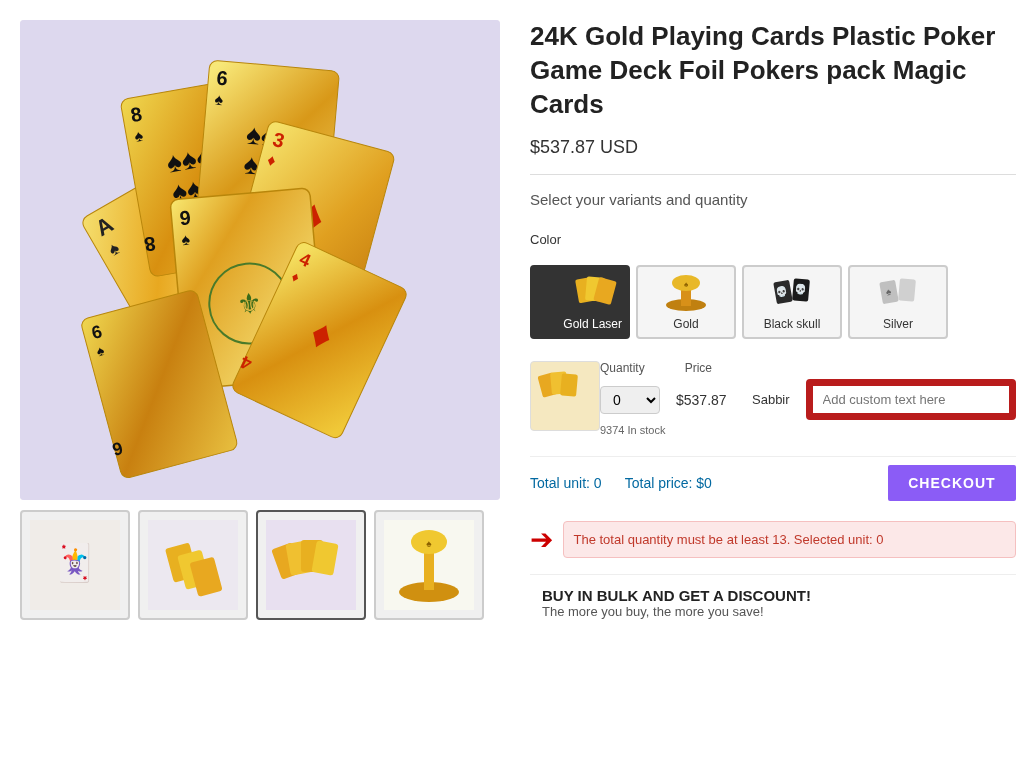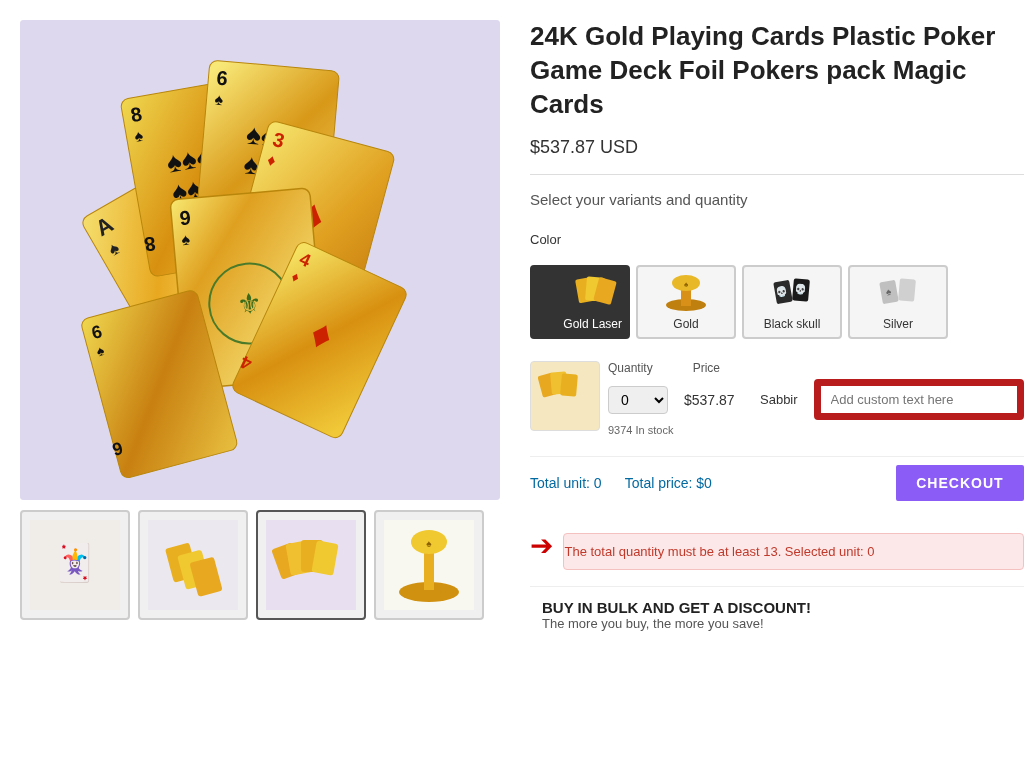--- a/index.html
+++ b/index.html
@@ -146,21 +146,21 @@
       display: flex;
       align-items: center;
       justify-content: center;
     }
 
     
     .variant-row {
       display: flex;
       flex-direction: row;
       align-items: flex-start;
-      gap: 8px;
+      gap: 0;
       margin-bottom: 8px;
     }
 
     .variant-thumbnail {
       width: 70px;
       height: 70px;
       border: 1px solid #ddd;
       border-radius: 4px;
       background: #f5e8c0;
       display: flex;
@@ -263,25 +263,24 @@
     .arrow-icon {
       color: #cc0000;
       font-size: 28px;
       flex-shrink: 0;
     }
 
     .error-message {
       background: #fce8e8;
       border: 1px solid #f5c0c0;
       color: #c0392b;
-      padding: 10px 0;
+      padding: 10px 9px;
       border-radius: 4px;
       font-size: 13px;
       flex: 1;
-      margin-top: 12px;
     }
 
     
     .bulk-discount {
       text-align: left;
       padding: 12px;
       border-top: 1px solid #eee;
       margin-top: 4px;
     }
 

